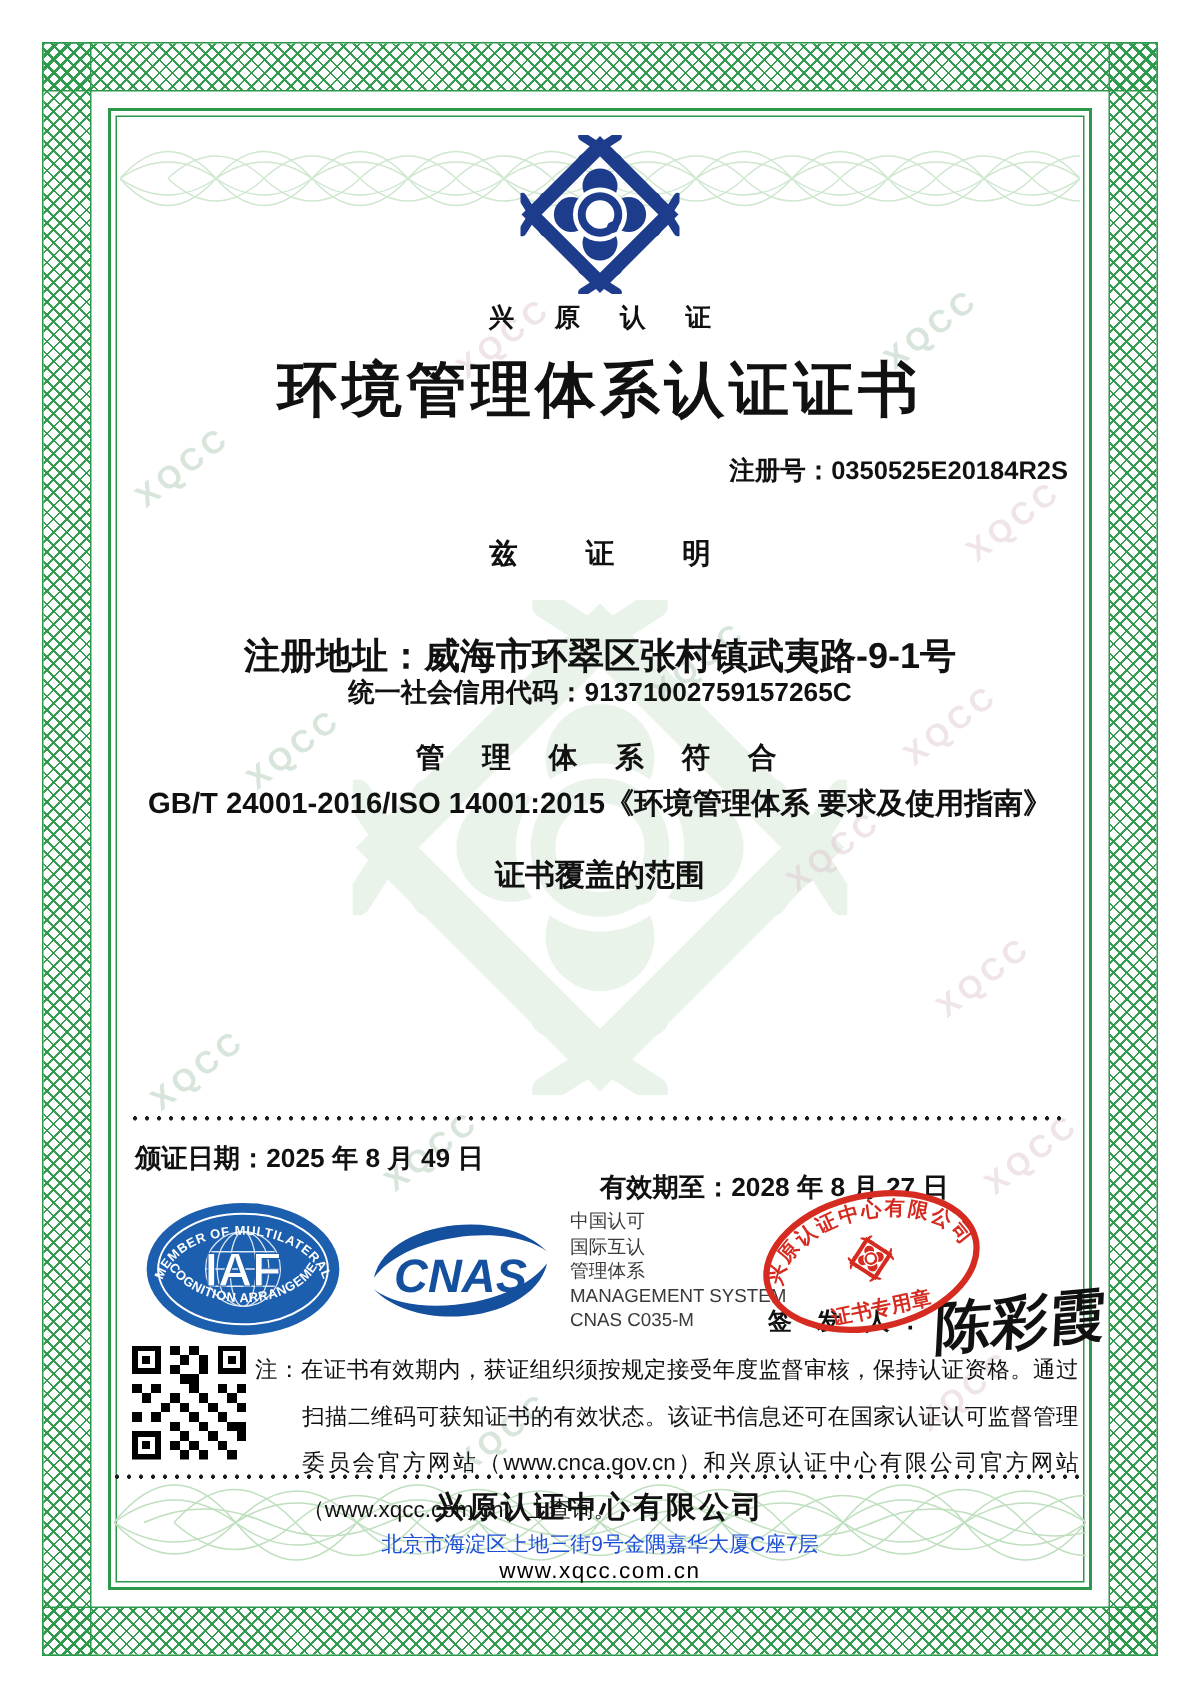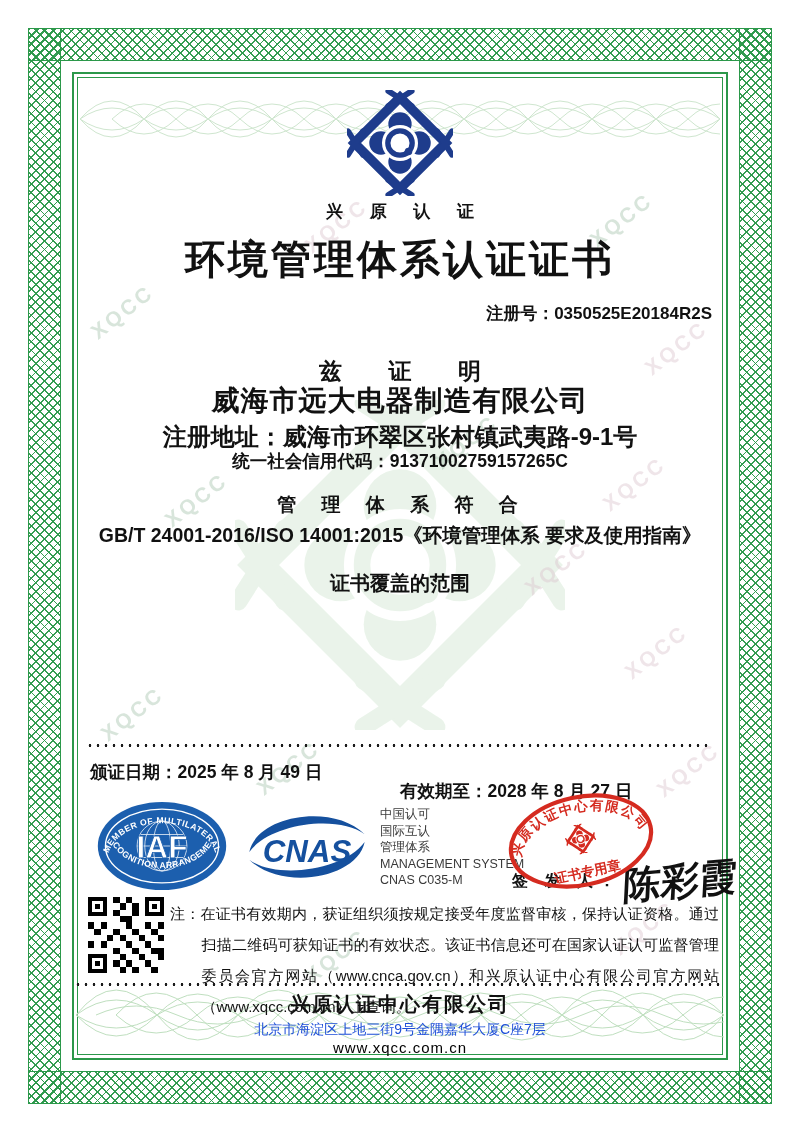--- a/index.html
+++ b/index.html
@@ -33,21 +33,21 @@
   .center-mark{position:absolute;left:235px;top:400px;width:330px;height:330px;color:#d9ebd9;
       opacity:.55;z-index:0;pointer-events:none;}
 
   
   .abs{position:absolute;z-index:2;}
   .cw{left:72px;width:656px;text-align:center;}
   .logo{left:344px;top:90px;width:112px;height:106px;color:#1e3c8c;}
   .logo-caption{top:200px;font-size:17px;font-weight:bold;letter-spacing:11px;padding-left:11px;box-sizing:border-box;}
   .title{top:232px;font-size:40px;font-weight:900;letter-spacing:3px;}
   .regno{top:302px;right:88px;font-size:17px;font-weight:bold;z-index:2;}
-  .certify{top:356px;font-size:23px;font-weight:bold;letter-spacing:12px;word-spacing:16px;padding-left:12px;box-sizing:border-box;}
+  .certify{top:356px;font-size:19px;font-weight:bold;letter-spacing:12px;word-spacing:16px;padding-left:12px;box-sizing:border-box;}
   .company{top:382px;font-size:28px;font-weight:900;letter-spacing:1px;}
   .addr1{top:421px;font-size:24px;font-weight:bold;}
   .code{top:449px;font-size:17.5px;font-weight:bold;}
   .conform{top:492px;font-size:19px;font-weight:bold;letter-spacing:10px;padding-left:5px;box-sizing:border-box;}
   .stdline{top:522px;font-size:19.5px;font-weight:900;letter-spacing:0;}
   .scope-title{top:570px;font-size:20px;font-weight:900;}
   .scope{left:90px;top:606px;width:622px;font-size:17.5px;font-weight:bold;line-height:48px;
          text-align:justify;text-indent:2.4em;z-index:2;}
   .dots{height:3px;z-index:2;background-image:radial-gradient(circle at 2px 1.5px,#1b1b1b 1.25px,transparent 1.55px);
         background-size:8px 3px;background-repeat:repeat-x;}
@@ -145,21 +145,20 @@
   <span class="wm p14">XQCC</span>
 
   <svg class="abs logo" viewBox="0 0 100 100">
       <use href="#mark"></use>
     </svg>
   <div class="abs cw logo-caption">兴 原 认 证</div>
   <div class="abs cw title">环境管理体系认证证书</div>
   <div class="abs regno">注册号：0350525E20184R2S</div>
 
   <div class="abs cw certify">兹 证 明</div>
-  <div class="abs cw company">威海市远大电器制造有限公司</div>
   <div class="abs cw addr1">注册地址：威海市环翠区张村镇武夷路-9-1号</div>
   <div class="abs cw code">统一社会信用代码：91371002759157265C</div>
 
   <div class="abs cw conform">管 理 体 系 符 合</div>
   <div class="abs cw stdline">GB/T 24001-2016/ISO 14001:2015《环境管理体系 要求及使用指南》</div>
   <div class="abs cw scope-title">证书覆盖的范围</div>
 
   <div class="abs dots d1"></div>
   <div class="abs date-issue">颁证日期：2025 年 8 月 49 日</div>
   <div class="abs date-valid">有效期至：2028 年 8 月 27 日</div>

